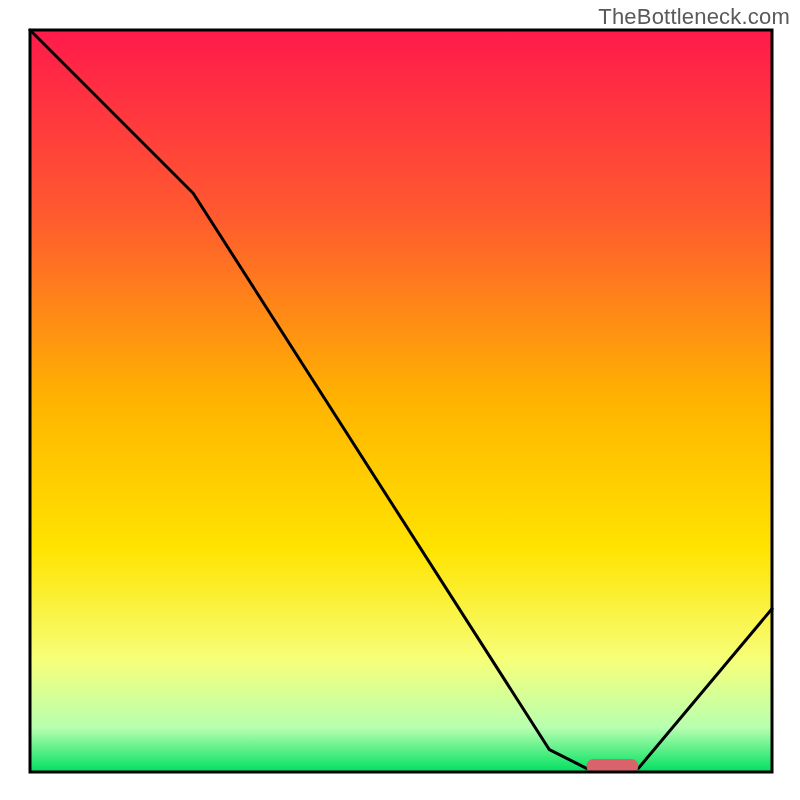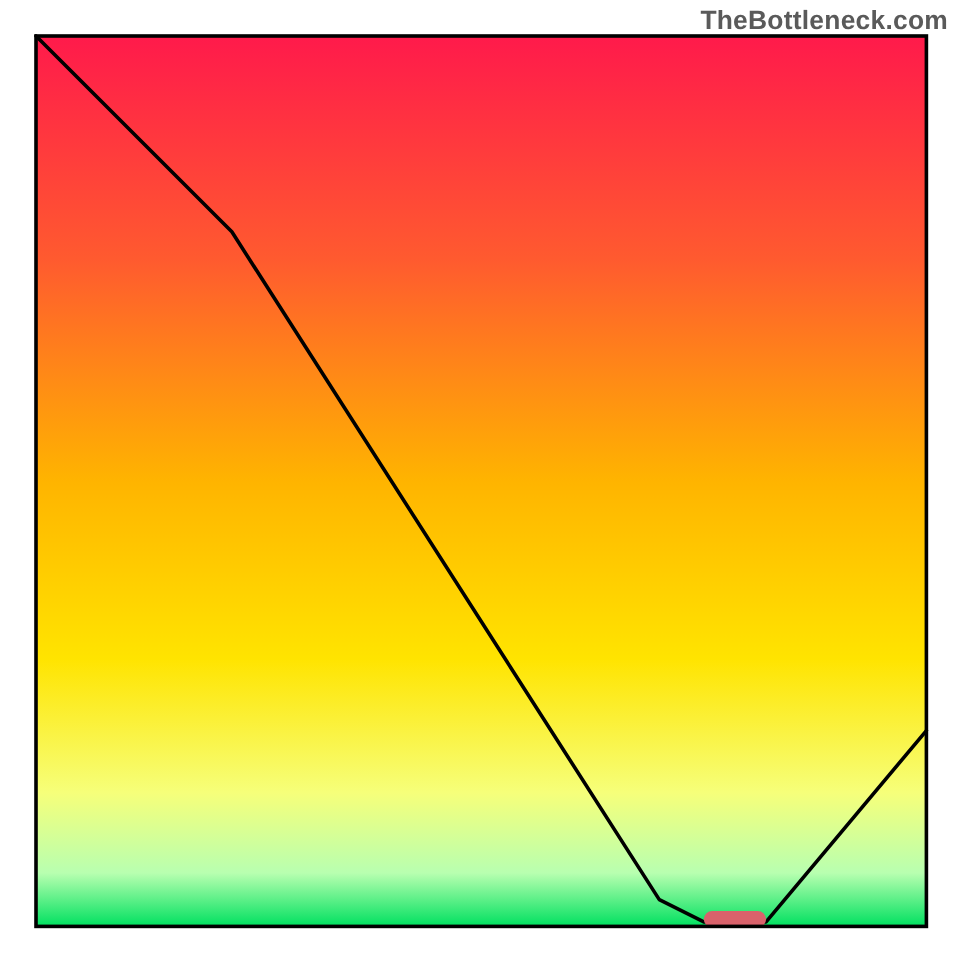--- a/index.html
+++ b/index.html
@@ -14,21 +14,21 @@
     position: relative;
     width: 800px;
     height: 800px;
   }
   .watermark {
     position: absolute;
     top: 4px;
     right: 10px;
     font-size: 22px;
     color: #5a5a5a;
-    font-weight: 700;
+    font-weight: 400;
     letter-spacing: 0.2px;
   }
   svg.chart {
     position: absolute;
     left: 0;
     top: 0;
   }
 </style>
 </head>
 <body>

